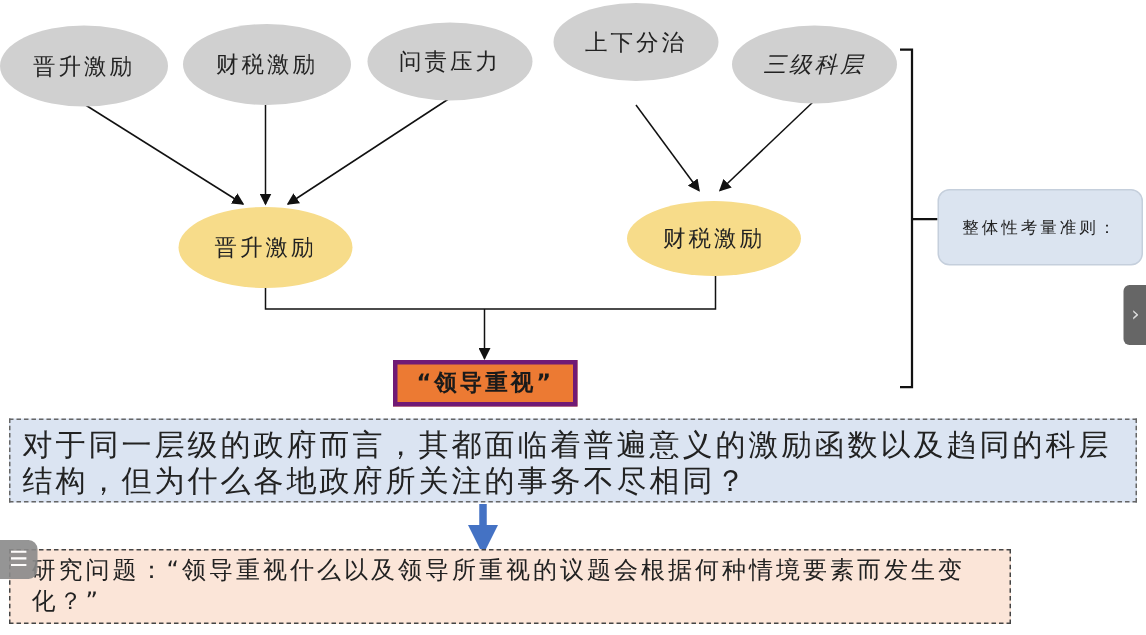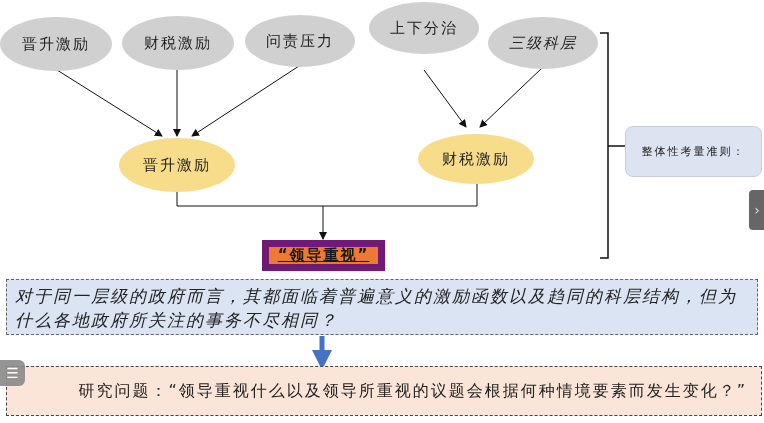--- a/index.html
+++ b/index.html
@@ -1,22 +1,22 @@
 <!DOCTYPE html>
 <html><head>
 <meta charset="utf-8">
 <style>
   html, body { margin: 0; padding: 0; }
   body { width: 764px; height: 423px; position: relative; overflow: hidden; background: #ffffff; font-family: "DejaVu Sans", sans-serif; }
   .node { position: absolute; display: flex; align-items: center; justify-content: center; color: #222; box-sizing: border-box; }
   .ellipse-gray { background: #d0d0d0; border-radius: 50%; font-size: 15px; letter-spacing: 2px; }
   .ellipse-yellow { background: #f7dc8a; border-radius: 50%; font-size: 15px; letter-spacing: 2px; }
-  .leader-box { background: #ec7a33; border: 7px solid #701a75; font-size: 15px; font-weight: bold; color: #1a1a1a; letter-spacing: 2px; text-decoration: underline; }
+  .leader-box { background: #ec7a33; border: 3px solid #701a75; font-size: 15px; font-weight: bold; color: #1a1a1a; letter-spacing: 2px; }
   .criteria-box { background: #dbe4f0; border: 1px solid #c5cfdc; border-radius: 8px; font-size: 11px; line-height: 20px; text-align: center; letter-spacing: 2px; flex-direction: column; }
-  .question-box { background: #dbe4f2; border: 1px dashed #666; font-size: 17px; line-height: 24px; letter-spacing: 2px; padding: 4px 8px; align-items: flex-start; justify-content: flex-start; font-style: italic; }
+  .question-box { background: #dbe4f2; border: 1px dashed #666; font-size: 20px; line-height: 24px; letter-spacing: 2px; padding: 4px 8px; align-items: flex-start; justify-content: flex-start; }
   .research-box { background: #fbe5d8; border: 1px dashed #444; font-size: 16px; letter-spacing: 2px; padding: 0 14px; justify-content: flex-start; }
   svg.lines { position: absolute; left: 0; top: 0; }
   .side-tab { position: absolute; left: 749px; top: 190px; width: 16px; height: 40px; background: #666; border-radius: 4px 0 0 4px; color: #ddd; font-size: 14px; display: flex; align-items: center; justify-content: center; }
   .menu-btn { position: absolute; left: 0; top: 360px; width: 25px; height: 26px; background: #8a8a8a; border-radius: 0 6px 6px 0; color: #fff; font-size: 14px; display: flex; align-items: center; justify-content: center; opacity: 0.9; }
 </style>
 </head>
 <body>
 
 <svg class="lines" width="764" height="423">
   <defs>
@@ -66,21 +66,21 @@
   </div>
 
 <div class="node criteria-box" style="left:625px;top:126px;width:137px;height:51px;">
   <div>整体性考量准则：</div>
 </div>
 
 <div class="node question-box" style="left:6px;top:279px;width:752px;height:56px;">
     <span>对于同一层级的政府而言，其都面临着普遍意义的激励函数以及趋同的科层结构，但为什么各地政府所关注的事务不尽相同？</span>
   </div>
 
-<div class="node research-box" style="left:6px;top:366px;width:756px;height:50px;justify-content:flex-end;">
+<div class="node research-box" style="left:6px;top:366px;width:668px;height:50px;justify-content:flex-end;">
     <span>研究问题：“领导重视什么以及领导所重视的议题会根据何种情境要素而发生变化？”</span>
   </div>
 
 <div class="side-tab">
     <span>›</span>
   </div>
 <div class="menu-btn">
     <span>☰</span>
   </div>
 

